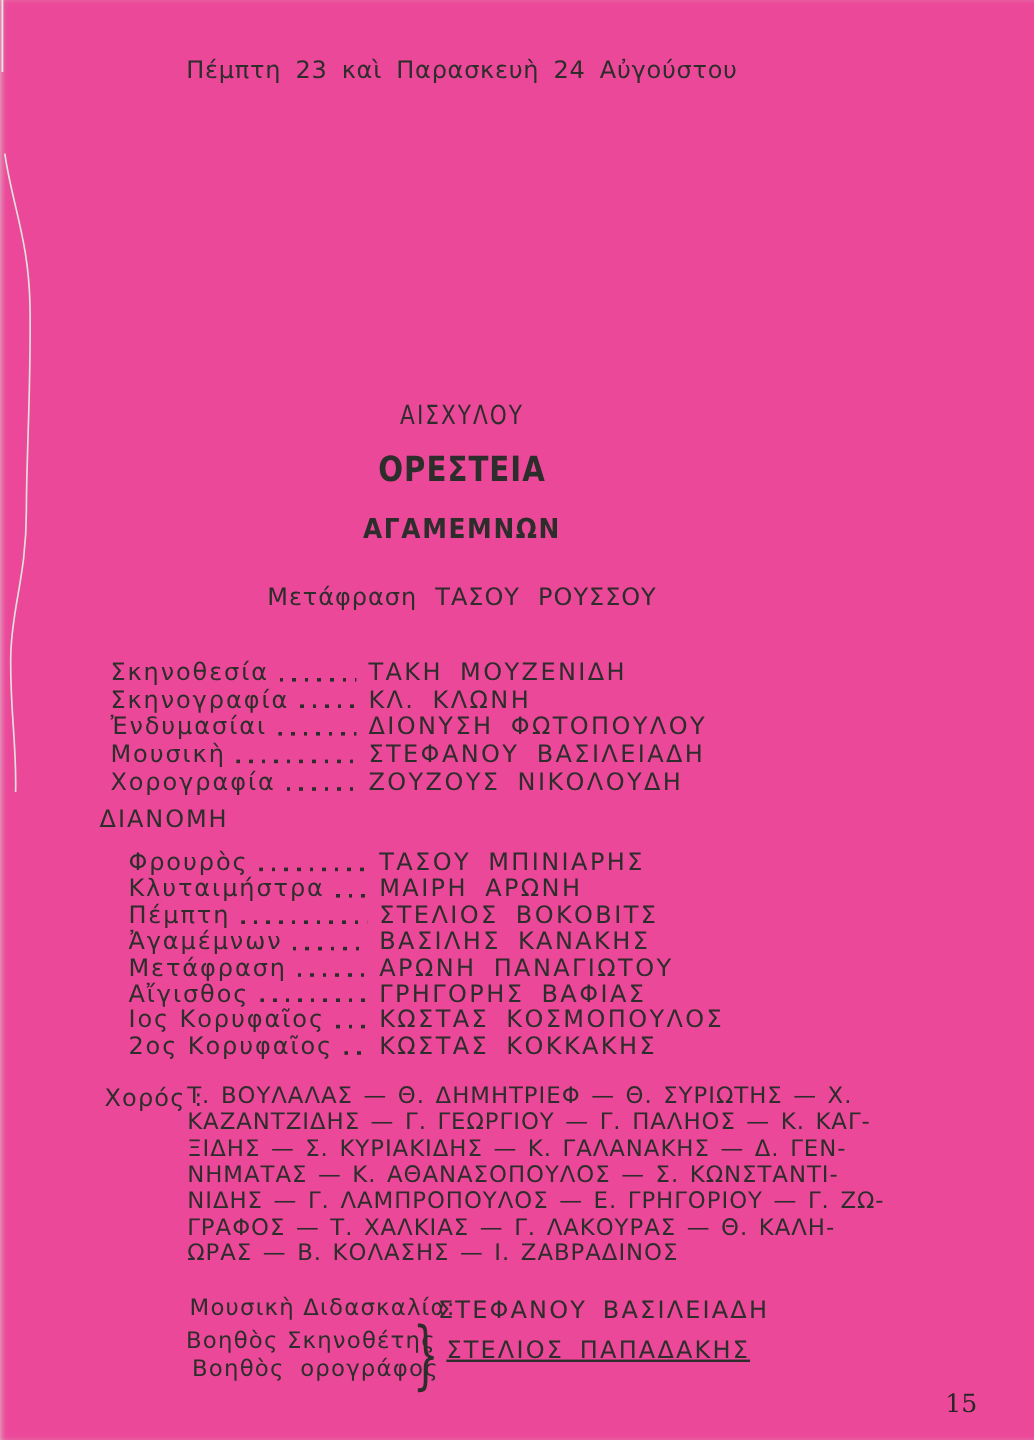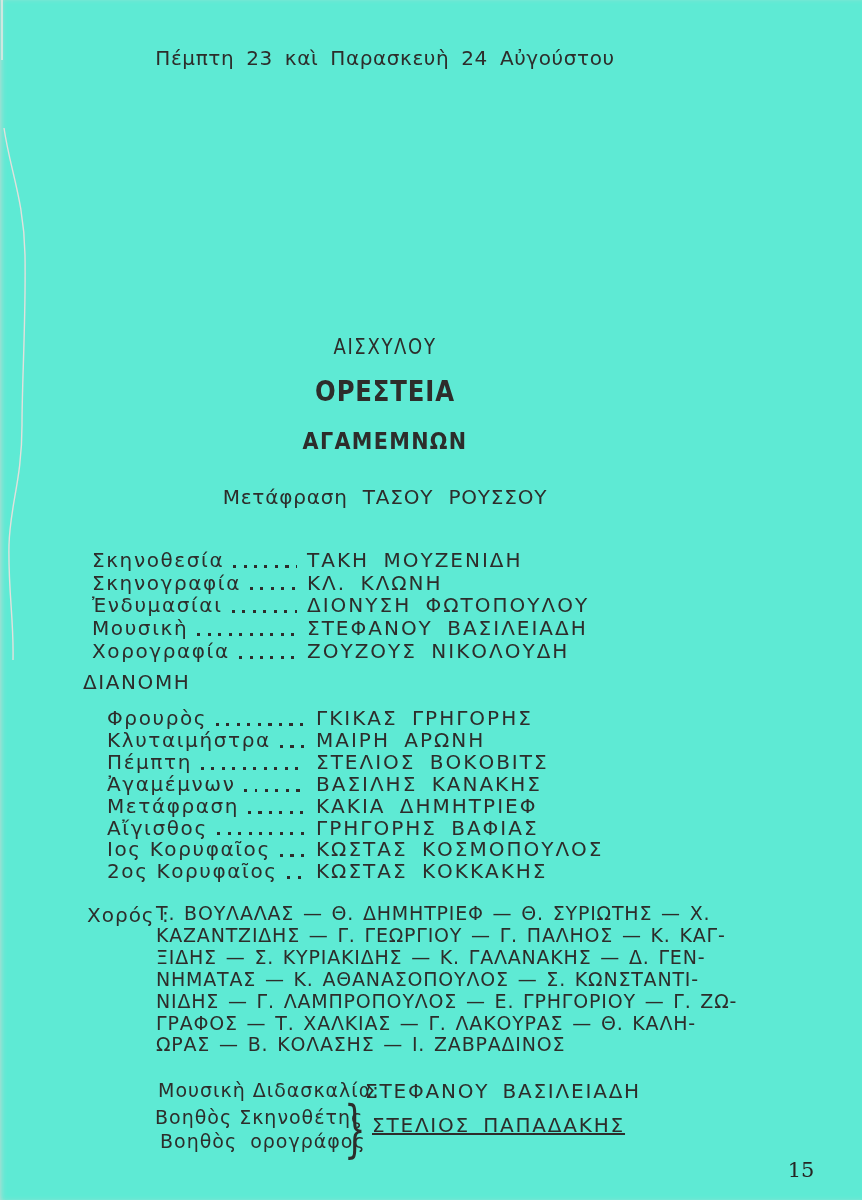--- a/index.html
+++ b/index.html
@@ -1,19 +1,19 @@
 <!DOCTYPE html>
 <html lang="el"><head>
 <meta charset="utf-8">
 <style>
   html,body{margin:0;padding:0;background:#cfcfcc;}
   .page{
     position:relative;
     width:862px;height:1200px;
-    background:#5eead4;
+    background:#ec4899;
     overflow:hidden;
     font-family:"DejaVu Sans",sans-serif;
     color:#2d2d2b;
     box-shadow:inset 3px 0 6px -3px #d8d7d2;
   }
   .edge-svg{position:absolute;left:0;top:0;pointer-events:none;}
   .center-line{position:absolute;left:0;width:770px;text-align:center;white-space:nowrap;}
   .date-line{top:46px;font-size:20px;letter-spacing:.6px;word-spacing:5px;}
   .author-line{top:334px;font-size:22px;letter-spacing:2px;transform:scaleX(.82);}
   .work-line{top:374px;font-size:29px;font-weight:700;letter-spacing:1px;transform:scaleX(.84);}
@@ -117,21 +117,21 @@
   </div>
 
   <div class="section-heading">ΔΙΑΝΟΜΗ</div>
 
   <div class="list cast-list">
     <div class="row">
       <div class="lead">
           <span class="lbl">Φρουρὸς</span>
           <span class="dots"></span>
         </div>
-      <div class="nm">ΓΚΙΚΑΣ ΓΡΗΓΟΡΗΣ</div>
+      <div class="nm">ΤΑΣΟΥ ΜΠΙΝΙΑΡΗΣ</div>
     </div>
     <div class="row">
       <div class="lead">
           <span class="lbl">Κλυταιμήστρα</span>
           <span class="dots"></span>
         </div>
       <div class="nm">ΜΑΙΡΗ ΑΡΩΝΗ</div>
     </div>
     <div class="row">
       <div class="lead">
@@ -145,21 +145,21 @@
           <span class="lbl">Ἀγαμέμνων</span>
           <span class="dots"></span>
         </div>
       <div class="nm">ΒΑΣΙΛΗΣ ΚΑΝΑΚΗΣ</div>
     </div>
     <div class="row">
       <div class="lead">
           <span class="lbl">Μετάφραση</span>
           <span class="dots"></span>
         </div>
-      <div class="nm">ΚΑΚΙΑ ΔΗΜΗΤΡΙΕΦ</div>
+      <div class="nm">ΑΡΩΝΗ ΠΑΝΑΓΙΩΤΟΥ</div>
     </div>
     <div class="row">
       <div class="lead">
           <span class="lbl">Αἴγισθος</span>
           <span class="dots"></span>
         </div>
       <div class="nm">ΓΡΗΓΟΡΗΣ ΒΑΦΙΑΣ</div>
     </div>
     <div class="row">
       <div class="lead">

